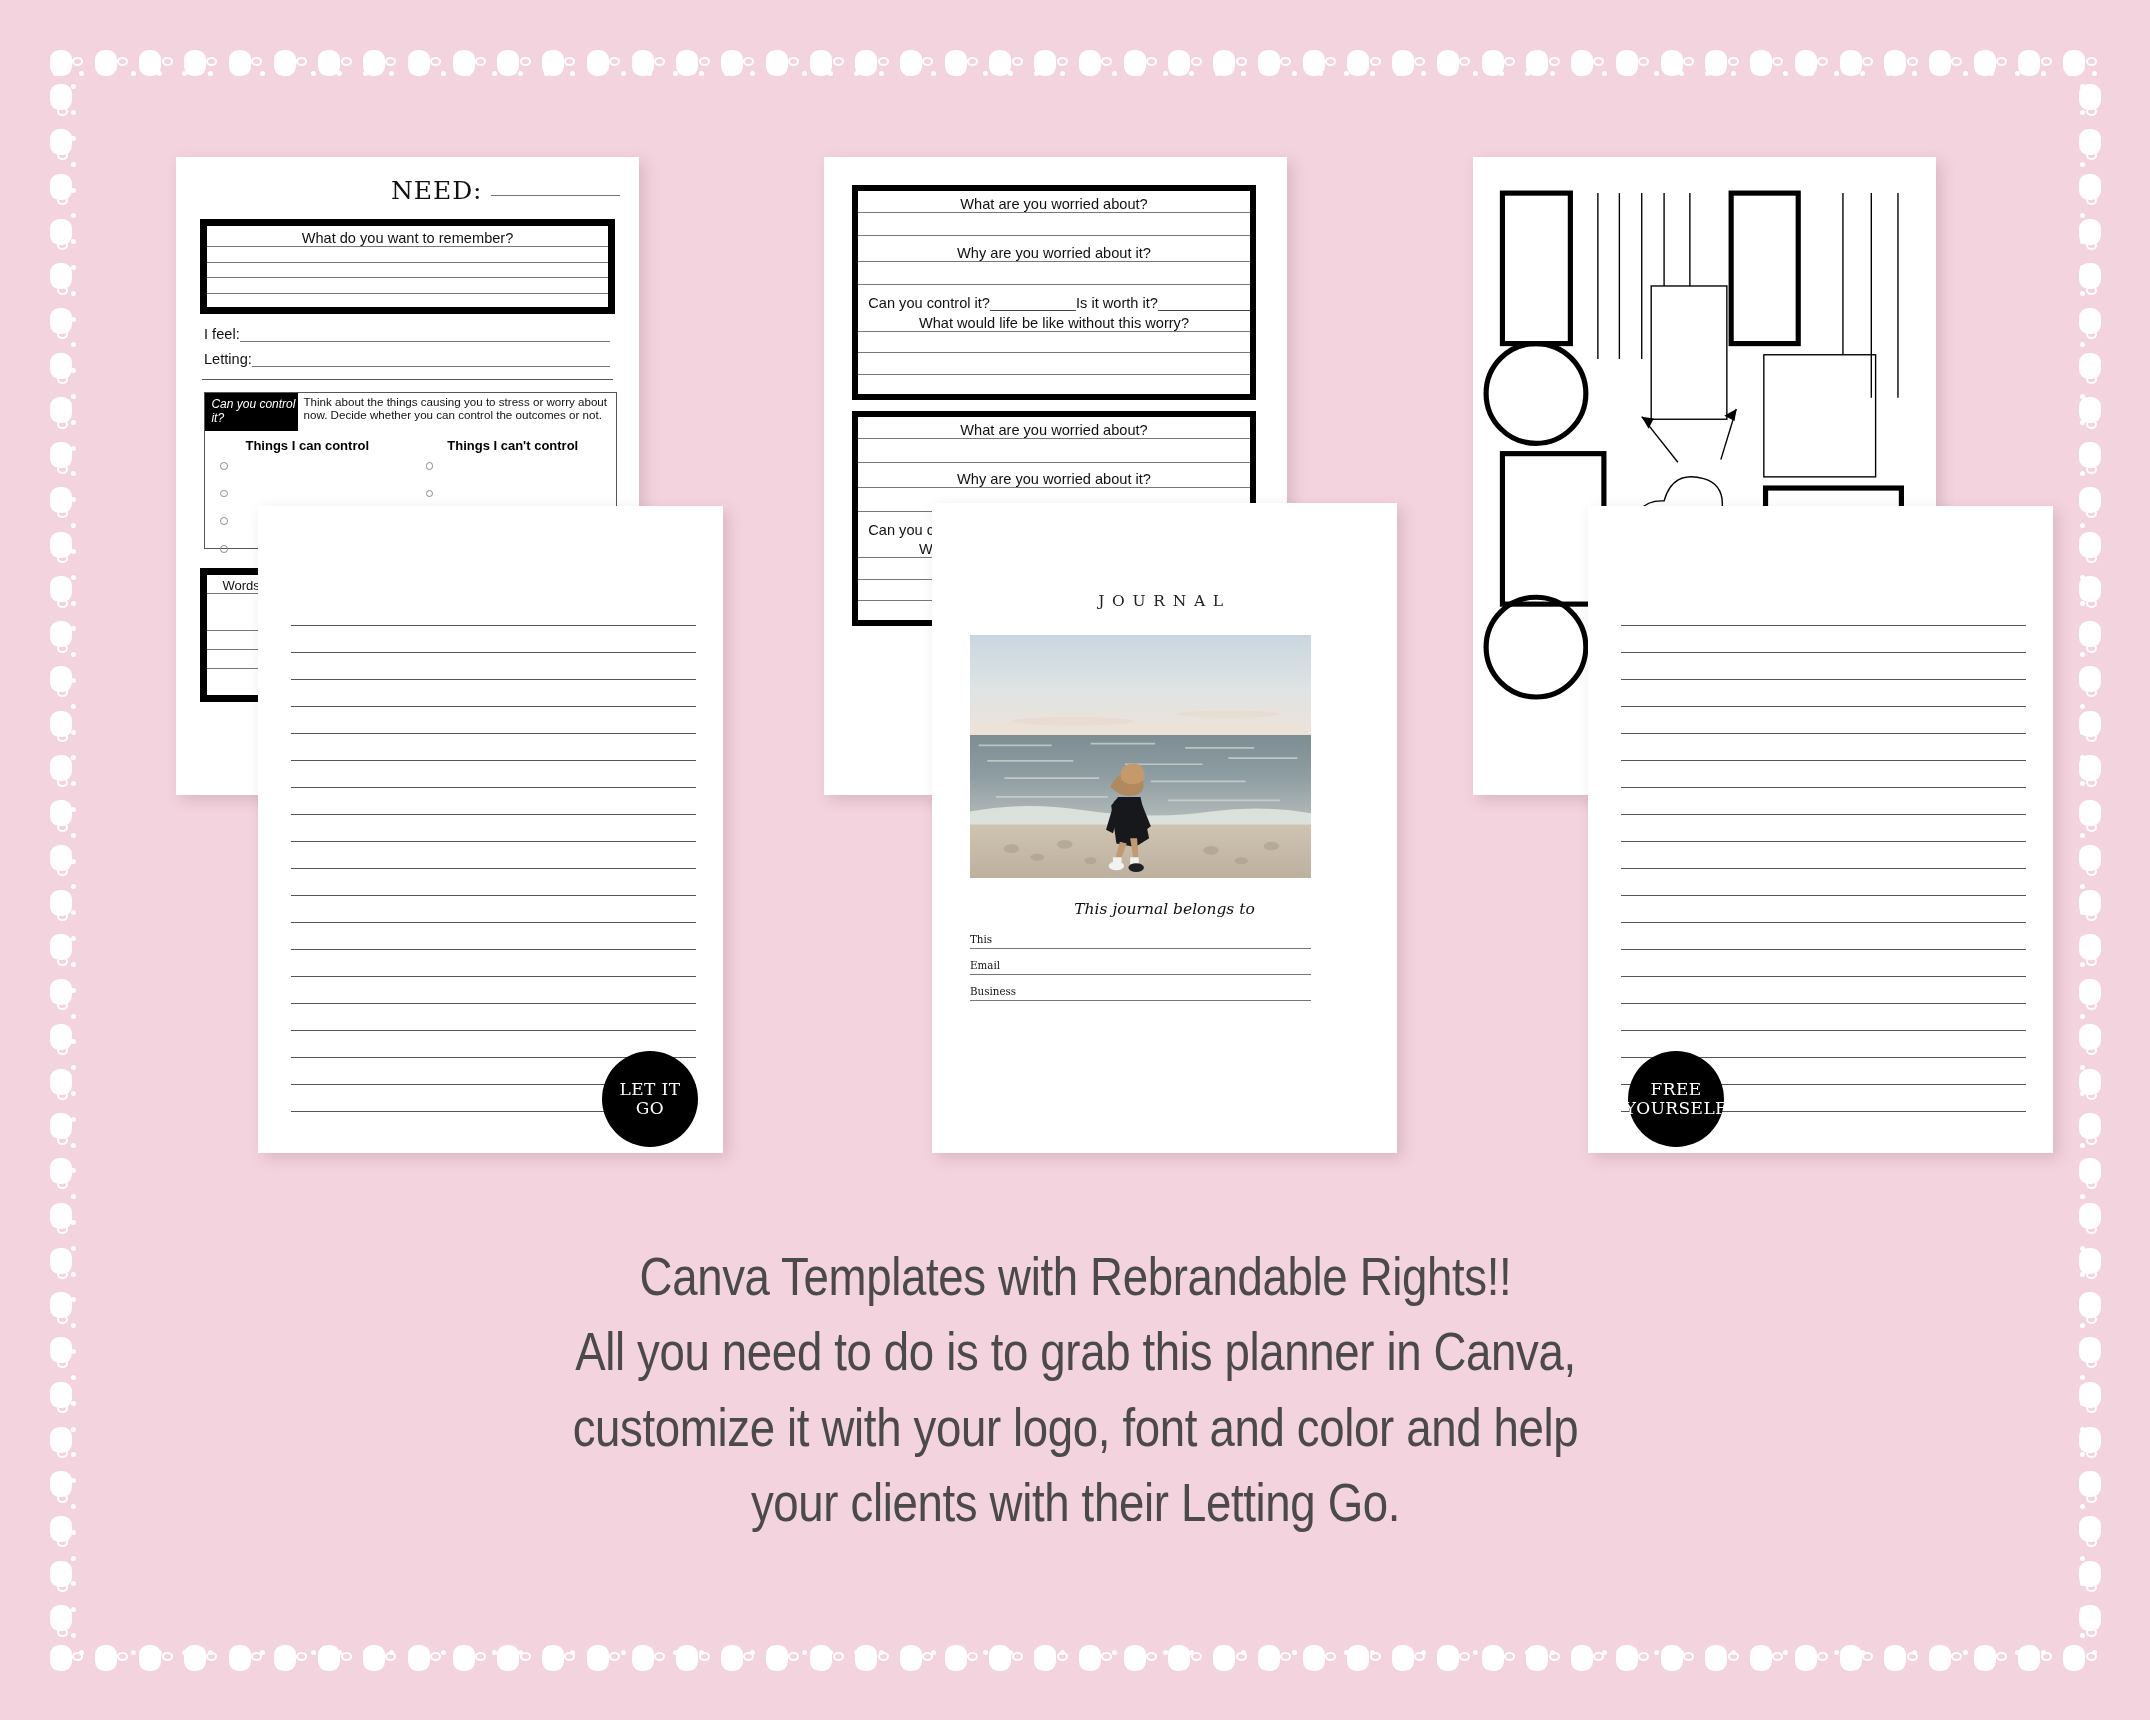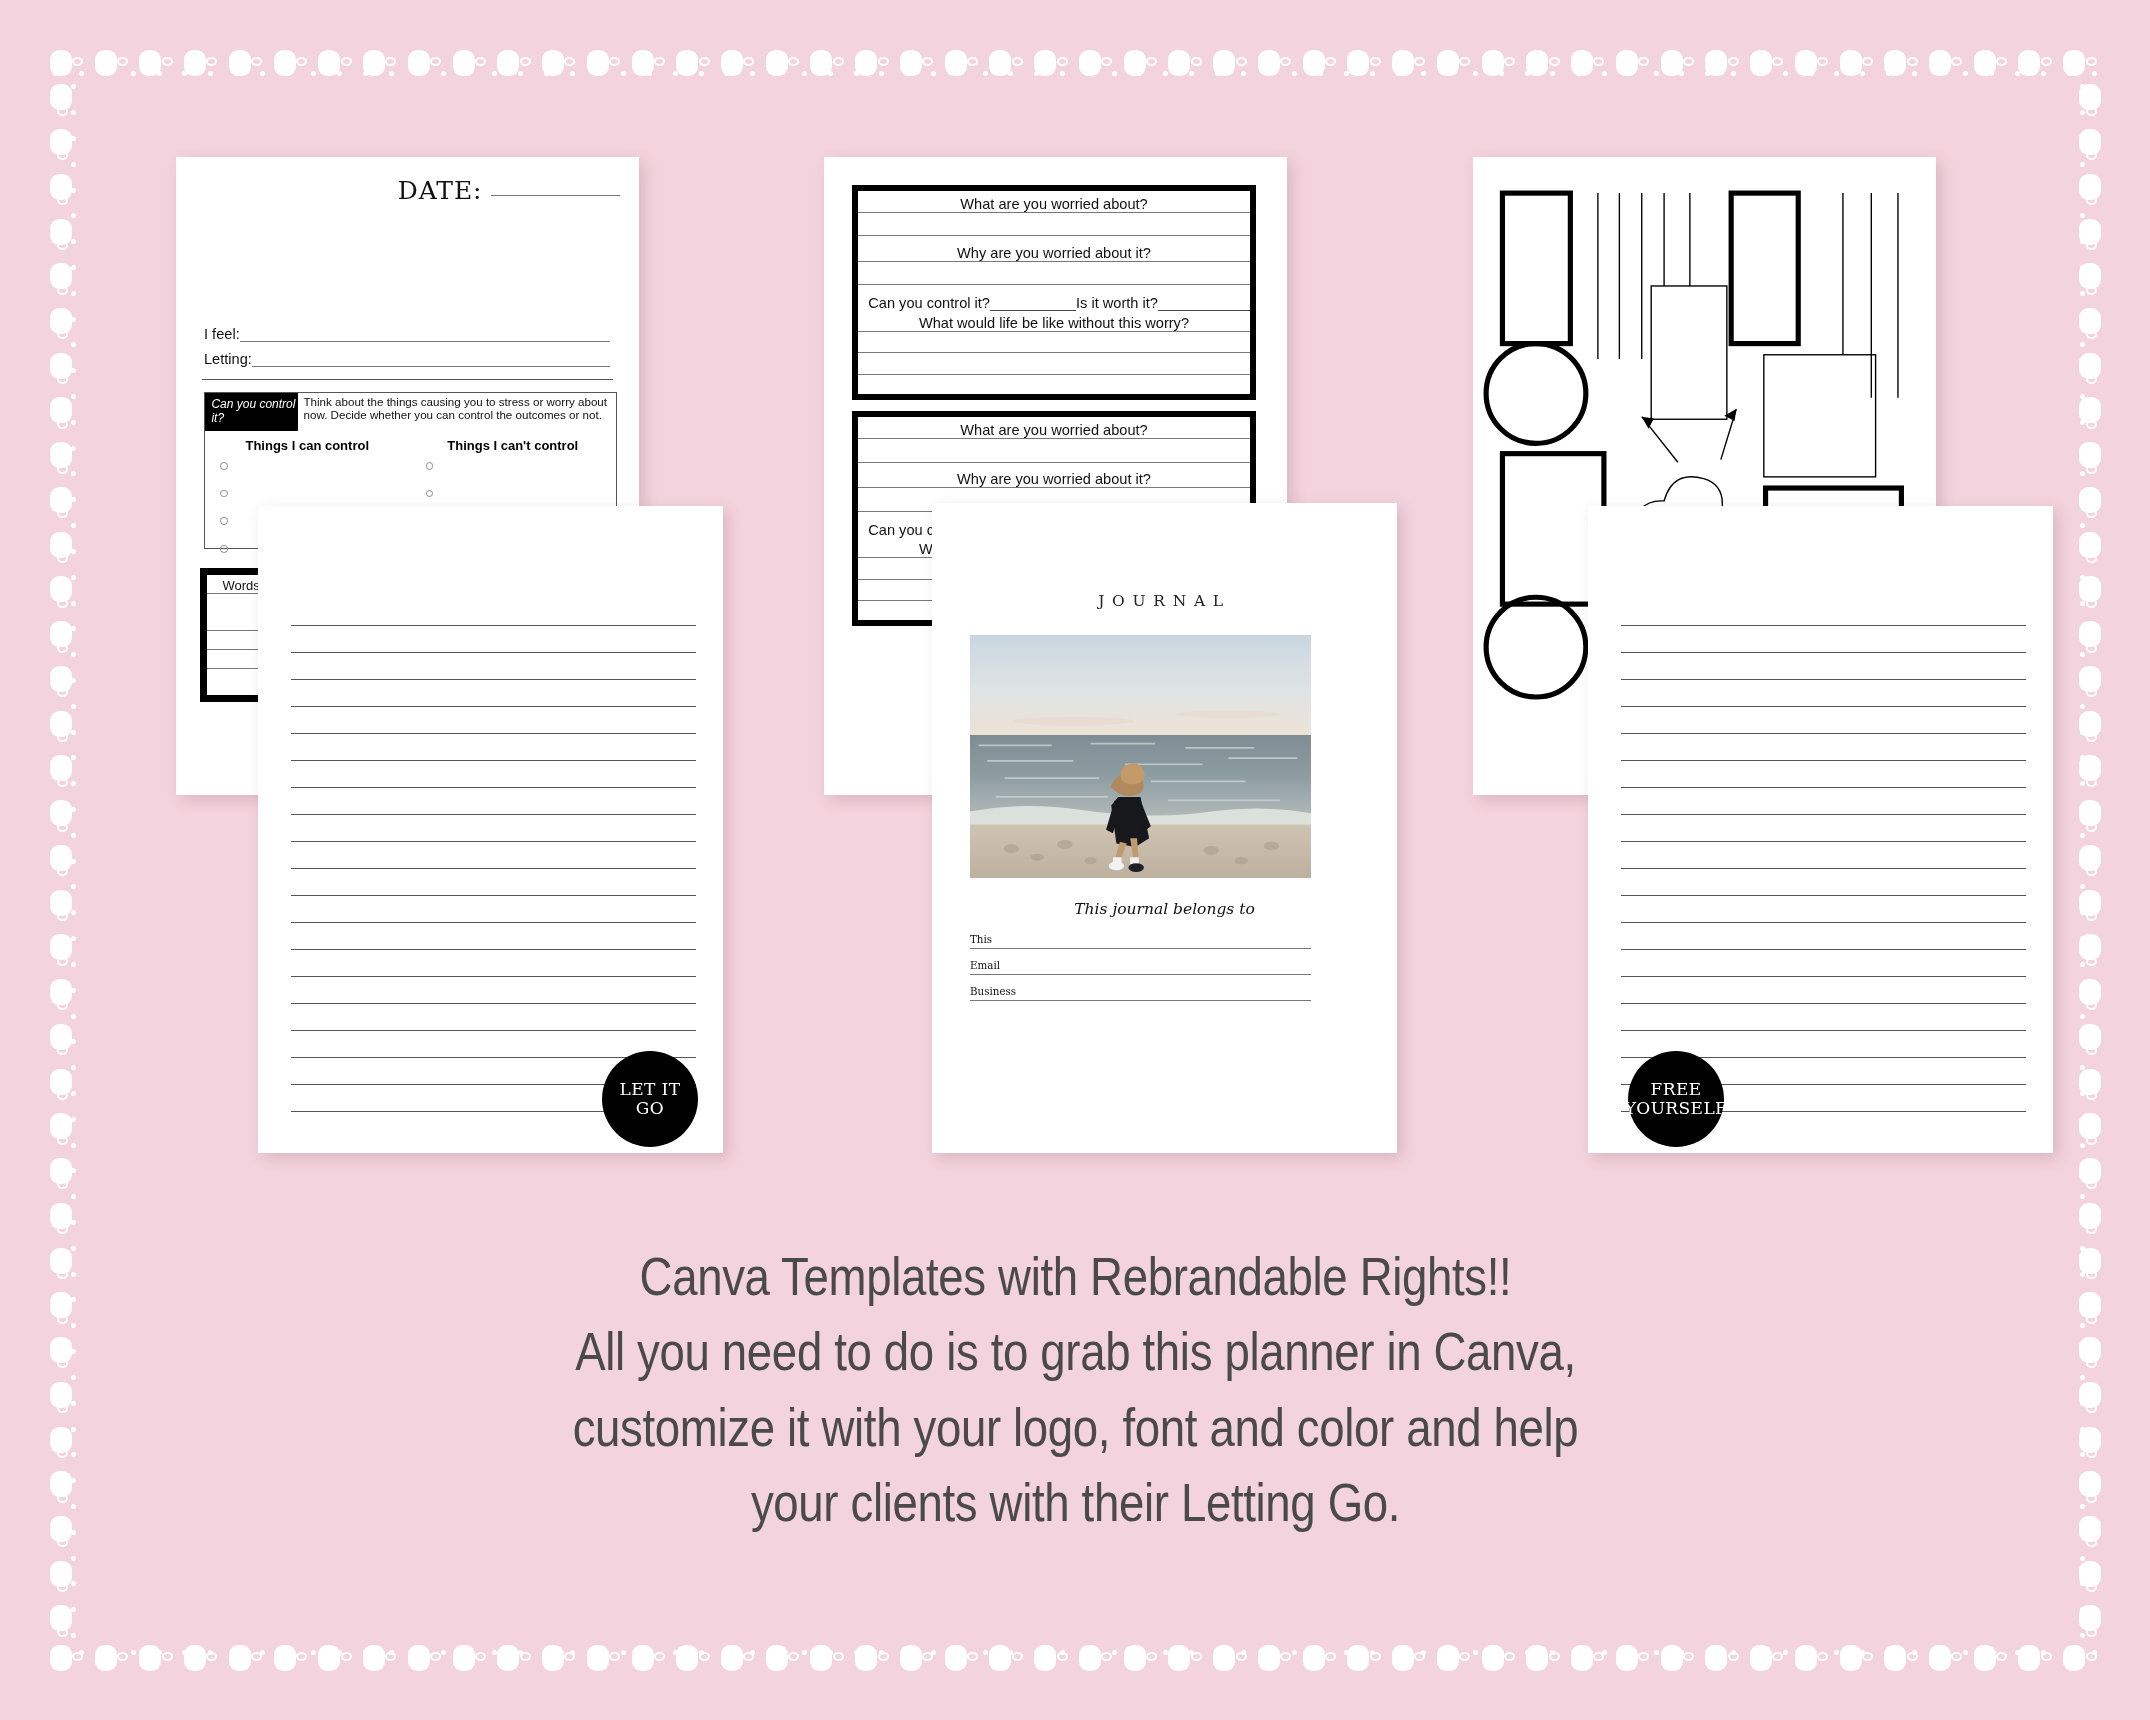--- a/index.html
+++ b/index.html
@@ -742,23 +742,30 @@
     <div class="dot-xs" style="position: absolute; left: 71px; top: 1581px;"></div>
     <div class="dot-xs" style="position: absolute; left: 2080px; top: 1581px;"></div>
     <div class="dot-xs" style="position: absolute; left: 71px; top: 1607px;"></div>
     <div class="dot-xs" style="position: absolute; left: 2080px; top: 1607px;"></div>
     <div class="dot-xs" style="position: absolute; left: 71px; top: 1633px;"></div>
     <div class="dot-xs" style="position: absolute; left: 2080px; top: 1633px;"></div>
   </div>
 
 <div class="sheet" id="page1">
   <div class="p1-date">
-    <span>DATE:</span><span class="line"></span>
-  </div>
-
+    <span>NEED:</span><span class="line"></span>
+  </div>
+
+  <div class="remember-box">
+    <div class="q">What do you want to remember?</div>
+    <div class="bl"></div>
+    <div class="bl"></div>
+    <div class="bl"></div>
+    <div class="bl"></div>
+  </div>
 
   <div class="fieldrow" style="top:169px;">
     <span class="lbl">I feel:</span>
     <span class="ln"></span>
   </div>
   <div class="fieldrow" style="top:194px;">
     <span class="lbl">Letting:</span>
     <span class="ln"></span>
   </div>
   <div class="hr-wide" style="top:222px;"></div>

